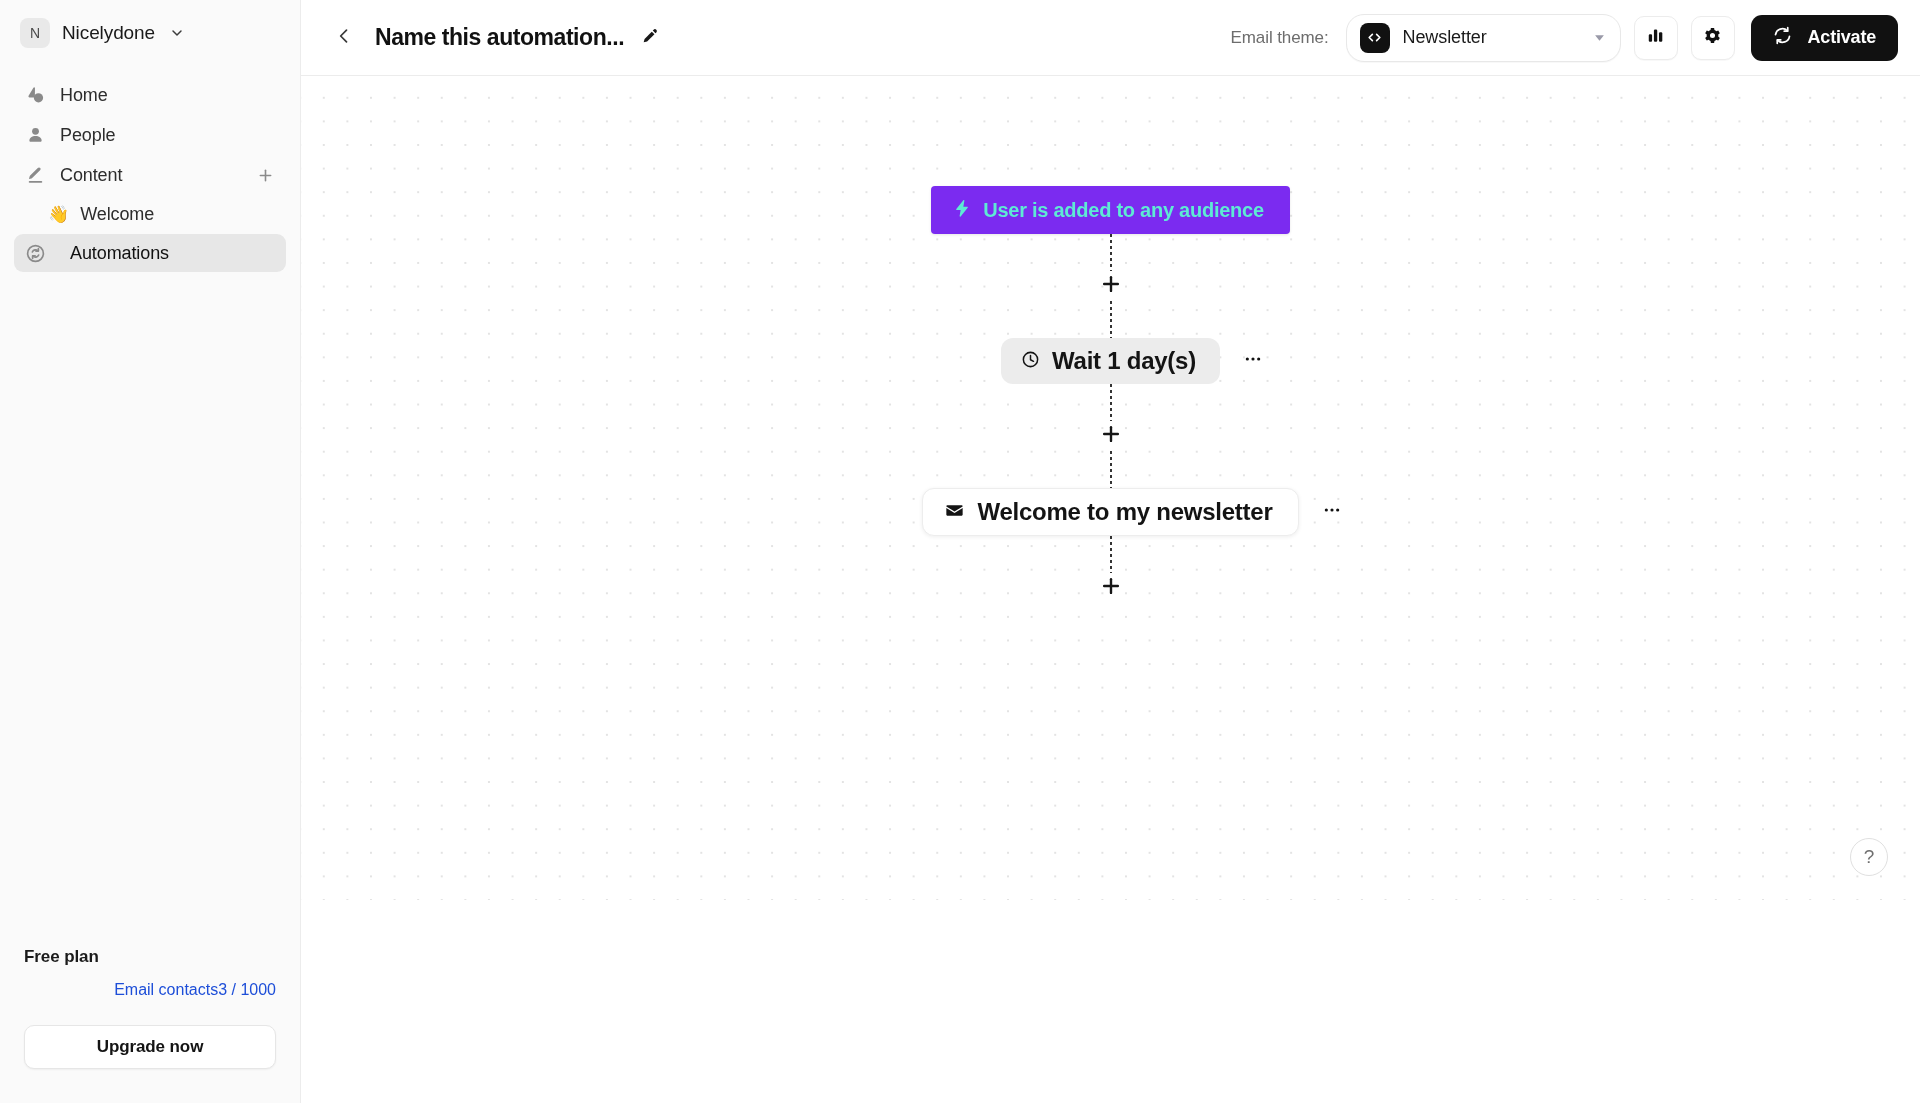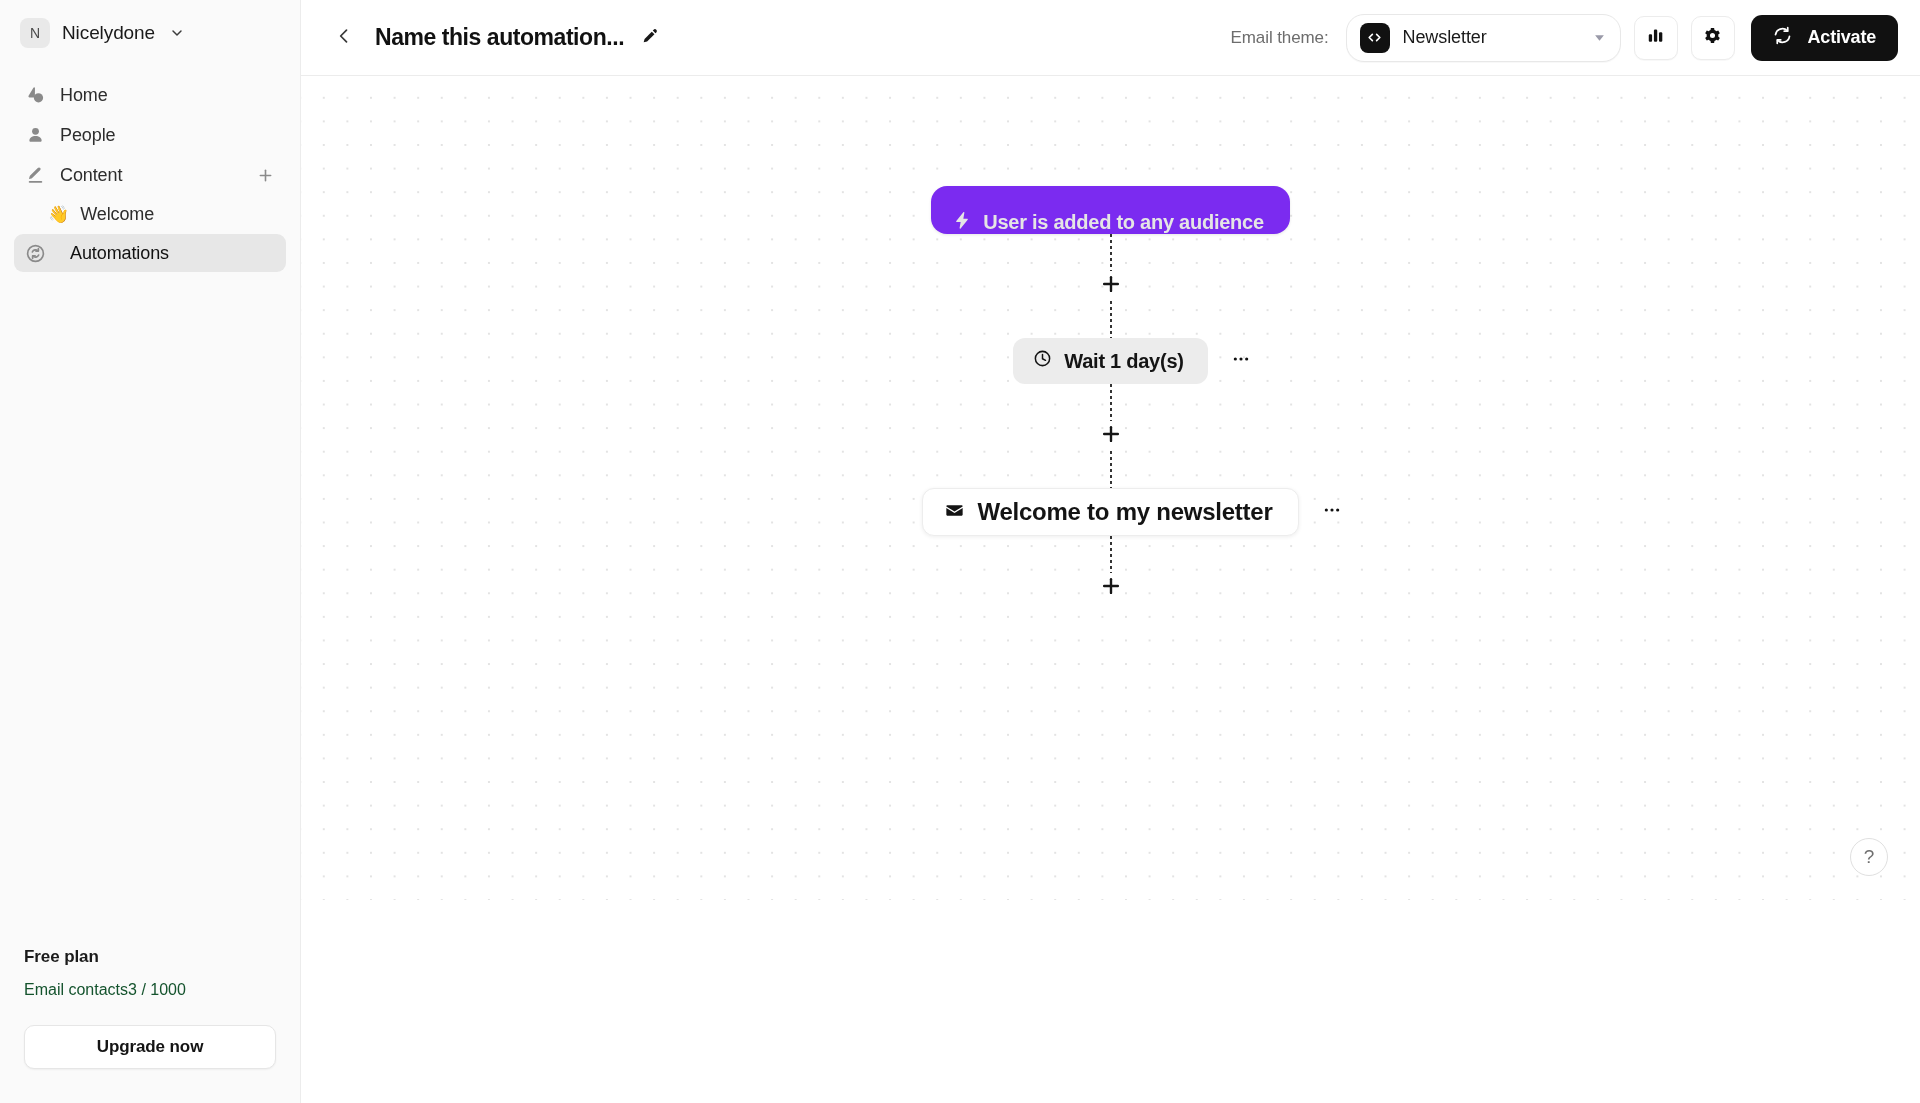--- a/index.html
+++ b/index.html
@@ -118,24 +118,24 @@
   }
   .plan-title {
     font-size: 17px;
     font-weight: 700;
     color: #1b1b1b;
     margin-bottom: 14px;
     letter-spacing: -0.1px;
   }
   .plan-row {
     display: flex;
-    justify-content: flex-start;
+    justify-content: flex-end;
     align-items: baseline;
     font-size: 16px;
-    color: #14532d;
+    color: #1d4ed8;
     margin-bottom: 26px;
   }
   .upgrade-btn {
     width: 100%;
     height: 44px;
     background: #ffffff;
     border: 1px solid #e6e6e6;
     border-radius: 10px;
     font-size: 17px;
     font-weight: 700;
@@ -301,45 +301,45 @@
     margin-left: 18px;
     width: 30px; height: 30px;
     display: flex; align-items: center; justify-content: center;
     cursor: pointer;
     color: #111;
     border-radius: 6px;
   }
 
   .node-trigger {
     background: #7B2BF0;
-    color: #e5e5e5;
-    border-radius: 16px;
+    color: #5eead4;
+    border-radius: 4px;
     height: 48px;
     display: flex;
-    align-items: flex-end;
+    align-items: center;
     gap: 12px;
     padding: 0 26px 0 22px;
     font-size: 20px;
     font-weight: 700;
     letter-spacing: -0.25px;
     cursor: pointer;
     box-shadow: 0 1px 3px rgba(0,0,0,0.10);
     white-space: nowrap;
   }
 
   .node-wait {
     background: #ececec;
     color: #141414;
     border-radius: 12px;
     height: 46px;
     display: flex;
     align-items: center;
     gap: 12px;
     padding: 0 24px 0 20px;
-    font-size: 20px;
+    font-size: 24px;
     font-weight: 700;
     letter-spacing: -0.25px;
     cursor: pointer;
     white-space: nowrap;
   }
 
   .node-email {
     background: #ffffff;
     color: #141414;
     border: 1px solid #ededed;

